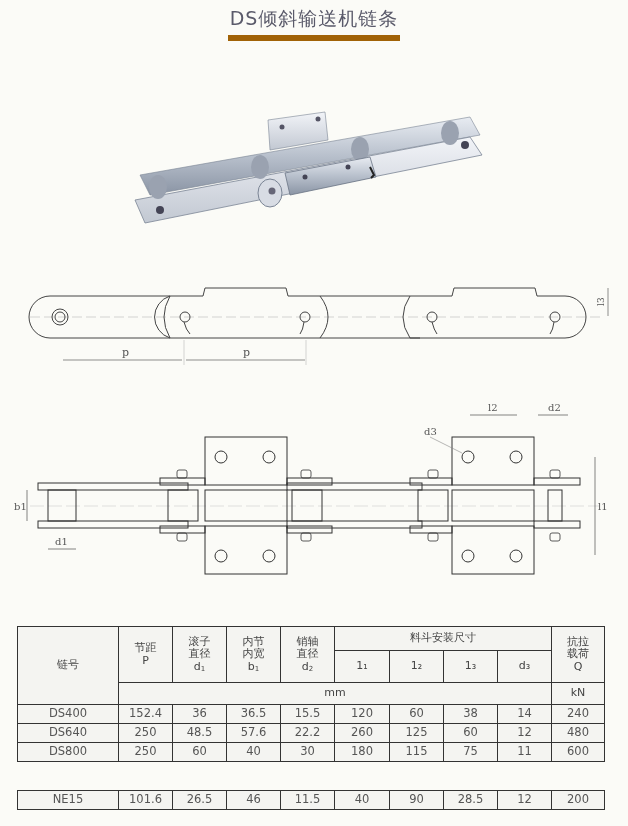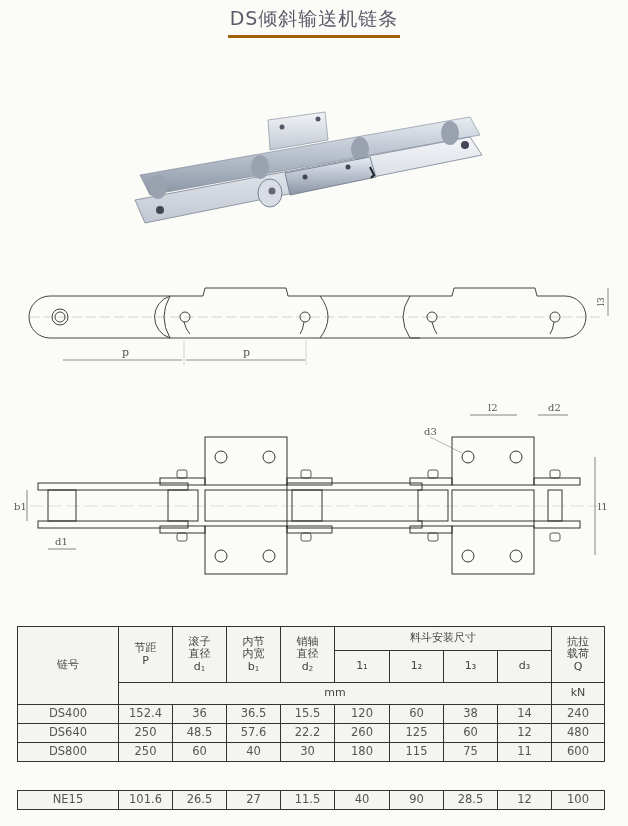--- a/index.html
+++ b/index.html
@@ -7,21 +7,21 @@
       width: 628px; height: 826px; overflow: hidden;
       background: #fbfbf7;
       font-family: "DejaVu Sans", sans-serif;
       color: #444;
       position: relative;
     }
     .title {
       position: absolute; left: 0; top: 6px; width: 628px;
       text-align: center; font-size: 19px; color: #5a5a6a; letter-spacing: 1px;
     }
-    .title span { display: inline-block; padding: 0 2px 3px; border-bottom: 3px solid #a16207; }
+    .title span { display: inline-block; padding: 0 2px 3px; border-bottom: 6px solid #a16207; }
     .photo { position: absolute; left: 120px; top: 95px; width: 380px; height: 140px; }
     .drawing { position: absolute; left: 0; }
     .side { top: 270px; width: 628px; height: 100px; }
     .top { top: 395px; width: 628px; height: 200px; }
     .spec-table {
       position: absolute; left: 17px; border-collapse: collapse; table-layout: fixed;
       font-size: 11.5px; color: #555; background: #f4f4f1;
     }
     .spec-table td {
       border: 1px solid #333; text-align: center; padding: 0; height: 18px; line-height: 1.15;
@@ -265,22 +265,22 @@
       <col style="width:54px">
       <col style="width:54px">
       <col style="width:54px">
       <col style="width:53px">
   </colgroup>
   <tbody>
       <tr>
     <td>NE15</td>
         <td>101.6</td>
         <td>26.5</td>
-        <td>27</td>
+        <td>46</td>
         <td>11.5</td>
         <td>40</td>
         <td>90</td>
         <td>28.5</td>
         <td>12</td>
-        <td>100</td>
+        <td>200</td>
   </tr>
 </tbody>
   </table>
 
 </body></html>

